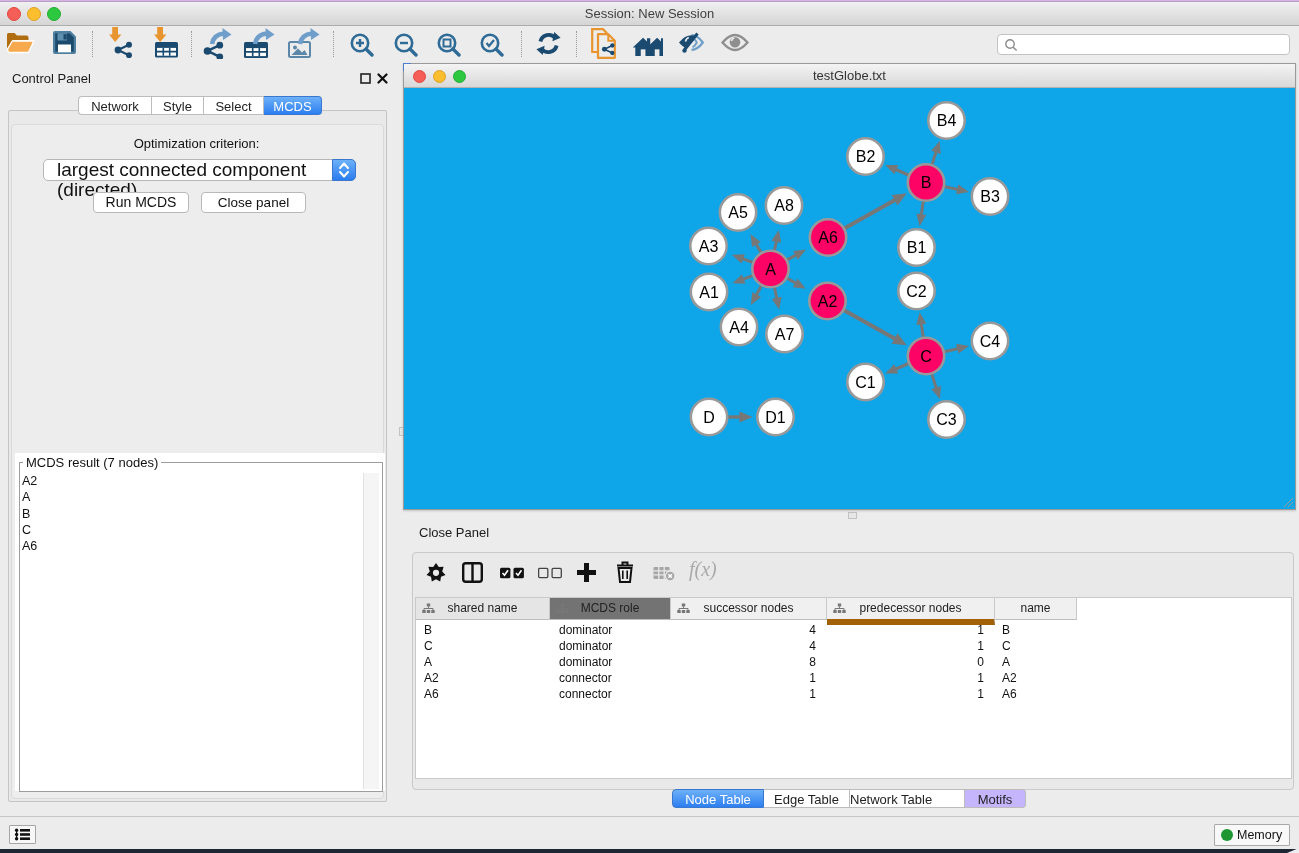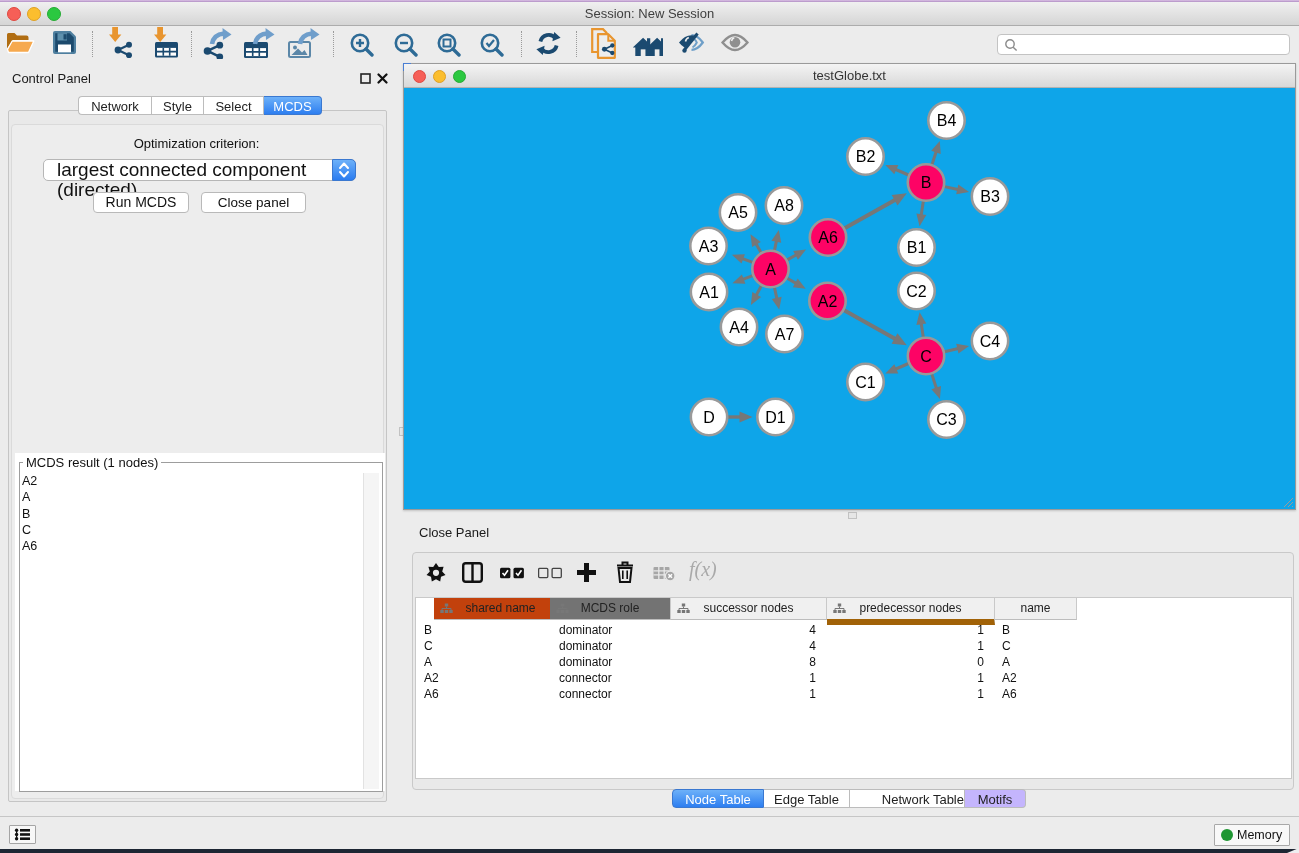--- a/index.html
+++ b/index.html
@@ -175,21 +175,21 @@
           <path d="M7 12 L11 16.5 L15 12" fill="none" stroke="#fff" stroke-width="2" stroke-linejoin="round" stroke-linecap="round"></path>
         </svg>
     </div>
   </div>
 
   <div class="abs" style="left:93px;top:132px;width:94px;height:19px;background:#fff;border:1px solid #b9b9b9;border-radius:4px;text-align:center;font-size:14px;line-height:19px;color:#111;">Run MCDS</div>
   <div class="abs" style="left:201px;top:132px;width:103px;height:19px;background:#fff;border:1px solid #b9b9b9;border-radius:4px;text-align:center;font-size:13.5px;line-height:19px;color:#111;">Close panel</div>
 
   <div class="abs" style="left:15px;top:393px;width:370px;height:338px;background:#fff;">
     <div style="position:absolute;left:4px;top:9px;width:362px;height:328px;border:1px solid #9d9d9d;"></div>
-    <div style="position:absolute;left:8px;top:2px;background:#fff;padding:0 3px;font-size:13px;color:#111;">MCDS result (1 nodes)</div>
+    <div style="position:absolute;left:8px;top:2px;background:#fff;padding:0 3px;font-size:13px;color:#111;">MCDS result (7 nodes)</div>
     <div style="position:absolute;left:7px;top:20px;width:356px;font-size:12.5px;color:#111;line-height:16.3px;">A2<br>A<br>B<br>C<br>A6</div>
     <div style="position:absolute;left:348px;top:20px;width:15px;height:316px;background:#f5f5f5;border-left:1px solid #e2e2e2;"></div>
   </div>
 </div>
 
 <div class="abs" style="left:399px;top:427px;width:7px;height:7px;background:#e6e6e6;border:1px solid #c2c2c2;"></div>
 <div class="abs" style="left:848px;top:512px;width:7px;height:5px;background:#e6e6e6;border:1px solid #c2c2c2;"></div>
 
 <div class="abs" style="left:403px;top:63px;width:891px;height:445px;background:#0ea5e9;border:1px solid #9a9a9a;box-shadow:0 1px 2px rgba(0,0,0,0.18);">
     <svg width="8" height="8" viewBox="0 0 8 8" style="position:absolute;left:-1px;top:-1px;">
@@ -326,21 +326,21 @@
         <rect x="0.5" y="1" width="16" height="12" rx="1" fill="#a6a6a6"></rect>
         <path d="M0.5 4.8 h16 M0.5 8.8 h16 M5.8 1 v12 M11.2 1 v12" stroke="#e9e9e9" stroke-width="1.3"></path>
         <circle cx="17.2" cy="10" r="4.8" fill="#a6a6a6" stroke="#e9e9e9" stroke-width="1.2"></circle>
         <path d="M15.4 8.2 l3.6 3.6 M19 8.2 l-3.6 3.6" stroke="#fff" stroke-width="1.5"></path>
       </svg>
       <div class="abs" style="left:274px;top:1px;font-family:'Liberation Serif',serif;font-style:italic;font-size:20px;color:#a9a9a9;">f(x)</div>
     </div>
 
   <div class="abs" style="left:9px;top:78px;width:875px;height:180px;background:#fff;border:1px solid #c9c9c9;">
       <div style="position:absolute;left:0;top:0;height:22px;width:875px;background:#fff;">
-        <div style="position:absolute;left:18px;top:0;width:133px;height:21px;background:#c2410c;border-right:1px solid #c9c9c9;border-bottom:1px solid #bdbdbd;">
+        <div style="position:absolute;left:0px;top:0;width:133px;height:21px;background:#e5e5e5;border-right:1px solid #c9c9c9;border-bottom:1px solid #bdbdbd;">
           <svg width="13" height="11" viewBox="0 0 13 11" style="position:absolute;left:6px;top:5px;">
             <rect x="4.8" y="0.5" width="3.4" height="3" fill="#777"></rect>
             <rect x="0.3" y="7" width="3.4" height="3" fill="#777"></rect>
             <rect x="4.8" y="7" width="3.4" height="3" fill="#777"></rect>
             <rect x="9.3" y="7" width="3.4" height="3" fill="#777"></rect>
             <path d="M6.5 3.5 V5.5 M2 7 V5.5 H11 V7" fill="none" stroke="#777" stroke-width="1"></path>
           </svg>
           <div style="text-align:center;font-size:12px;color:#222;line-height:21px;">shared name</div>
         </div>
         <div style="position:absolute;left:134px;top:0;width:120px;height:21px;background:#737373;border-right:1px solid #c9c9c9;border-bottom:1px solid #bdbdbd;">
@@ -410,21 +410,21 @@
         <span style="position:absolute;left:143px;top:1px;">connector</span>
         <span style="position:absolute;left:255px;top:1px;width:145px;text-align:right;">1</span>
         <span style="position:absolute;left:411px;top:1px;width:157px;text-align:right;">1</span>
         <span style="position:absolute;left:586px;top:1px;">A6</span>
       </div>
     </div>
 
   <div class="abs" style="left:266px;top:270px;height:19px;display:flex;font-size:13px;">
     <div style="width:90px;background:linear-gradient(#6db1f9,#2d7ef0);border:1px solid #3a78d0;border-radius:4px 0 0 4px;text-align:center;line-height:19px;color:#fff;">Node Table</div>
     <div style="width:85px;background:#fff;border:1px solid #bcbcbc;border-left:none;text-align:center;line-height:19px;color:#222;">Edge Table</div>
-    <div style="width:114px;background:#fff;border:1px solid #bcbcbc;border-left:none;text-align:right;line-height:19px;color:#222;">Network Table</div>
+    <div style="width:114px;background:#fff;border:1px solid #bcbcbc;border-left:none;text-align:left;line-height:19px;color:#222;">Network Table</div>
     <div style="width:60px;background:#c4b5fd;border:1px solid #bcbcbc;border-left:none;border-radius:0 4px 4px 0;text-align:center;line-height:19px;color:#222;">Motifs</div>
   </div>
 </div>
 
 <div class="abs" style="left:0;top:816px;width:1299px;height:33px;background:#ececec;border-top:1px solid #c6c6c6;">
   <div style="position:absolute;left:9px;top:8px;width:25px;height:17px;background:#f7f7f7;border:1px solid #a5a5a5;border-radius:1px;">
     <svg width="16" height="13" viewBox="0 0 16 13" style="margin:2px 0 0 4px;">
       <line x1="2.6" y1="1" x2="2.6" y2="12" stroke="#111" stroke-width="1.2"></line>
       <circle cx="2.6" cy="2.2" r="1.7" fill="#111"></circle>
         <circle cx="2.6" cy="6.5" r="1.7" fill="#111"></circle>

